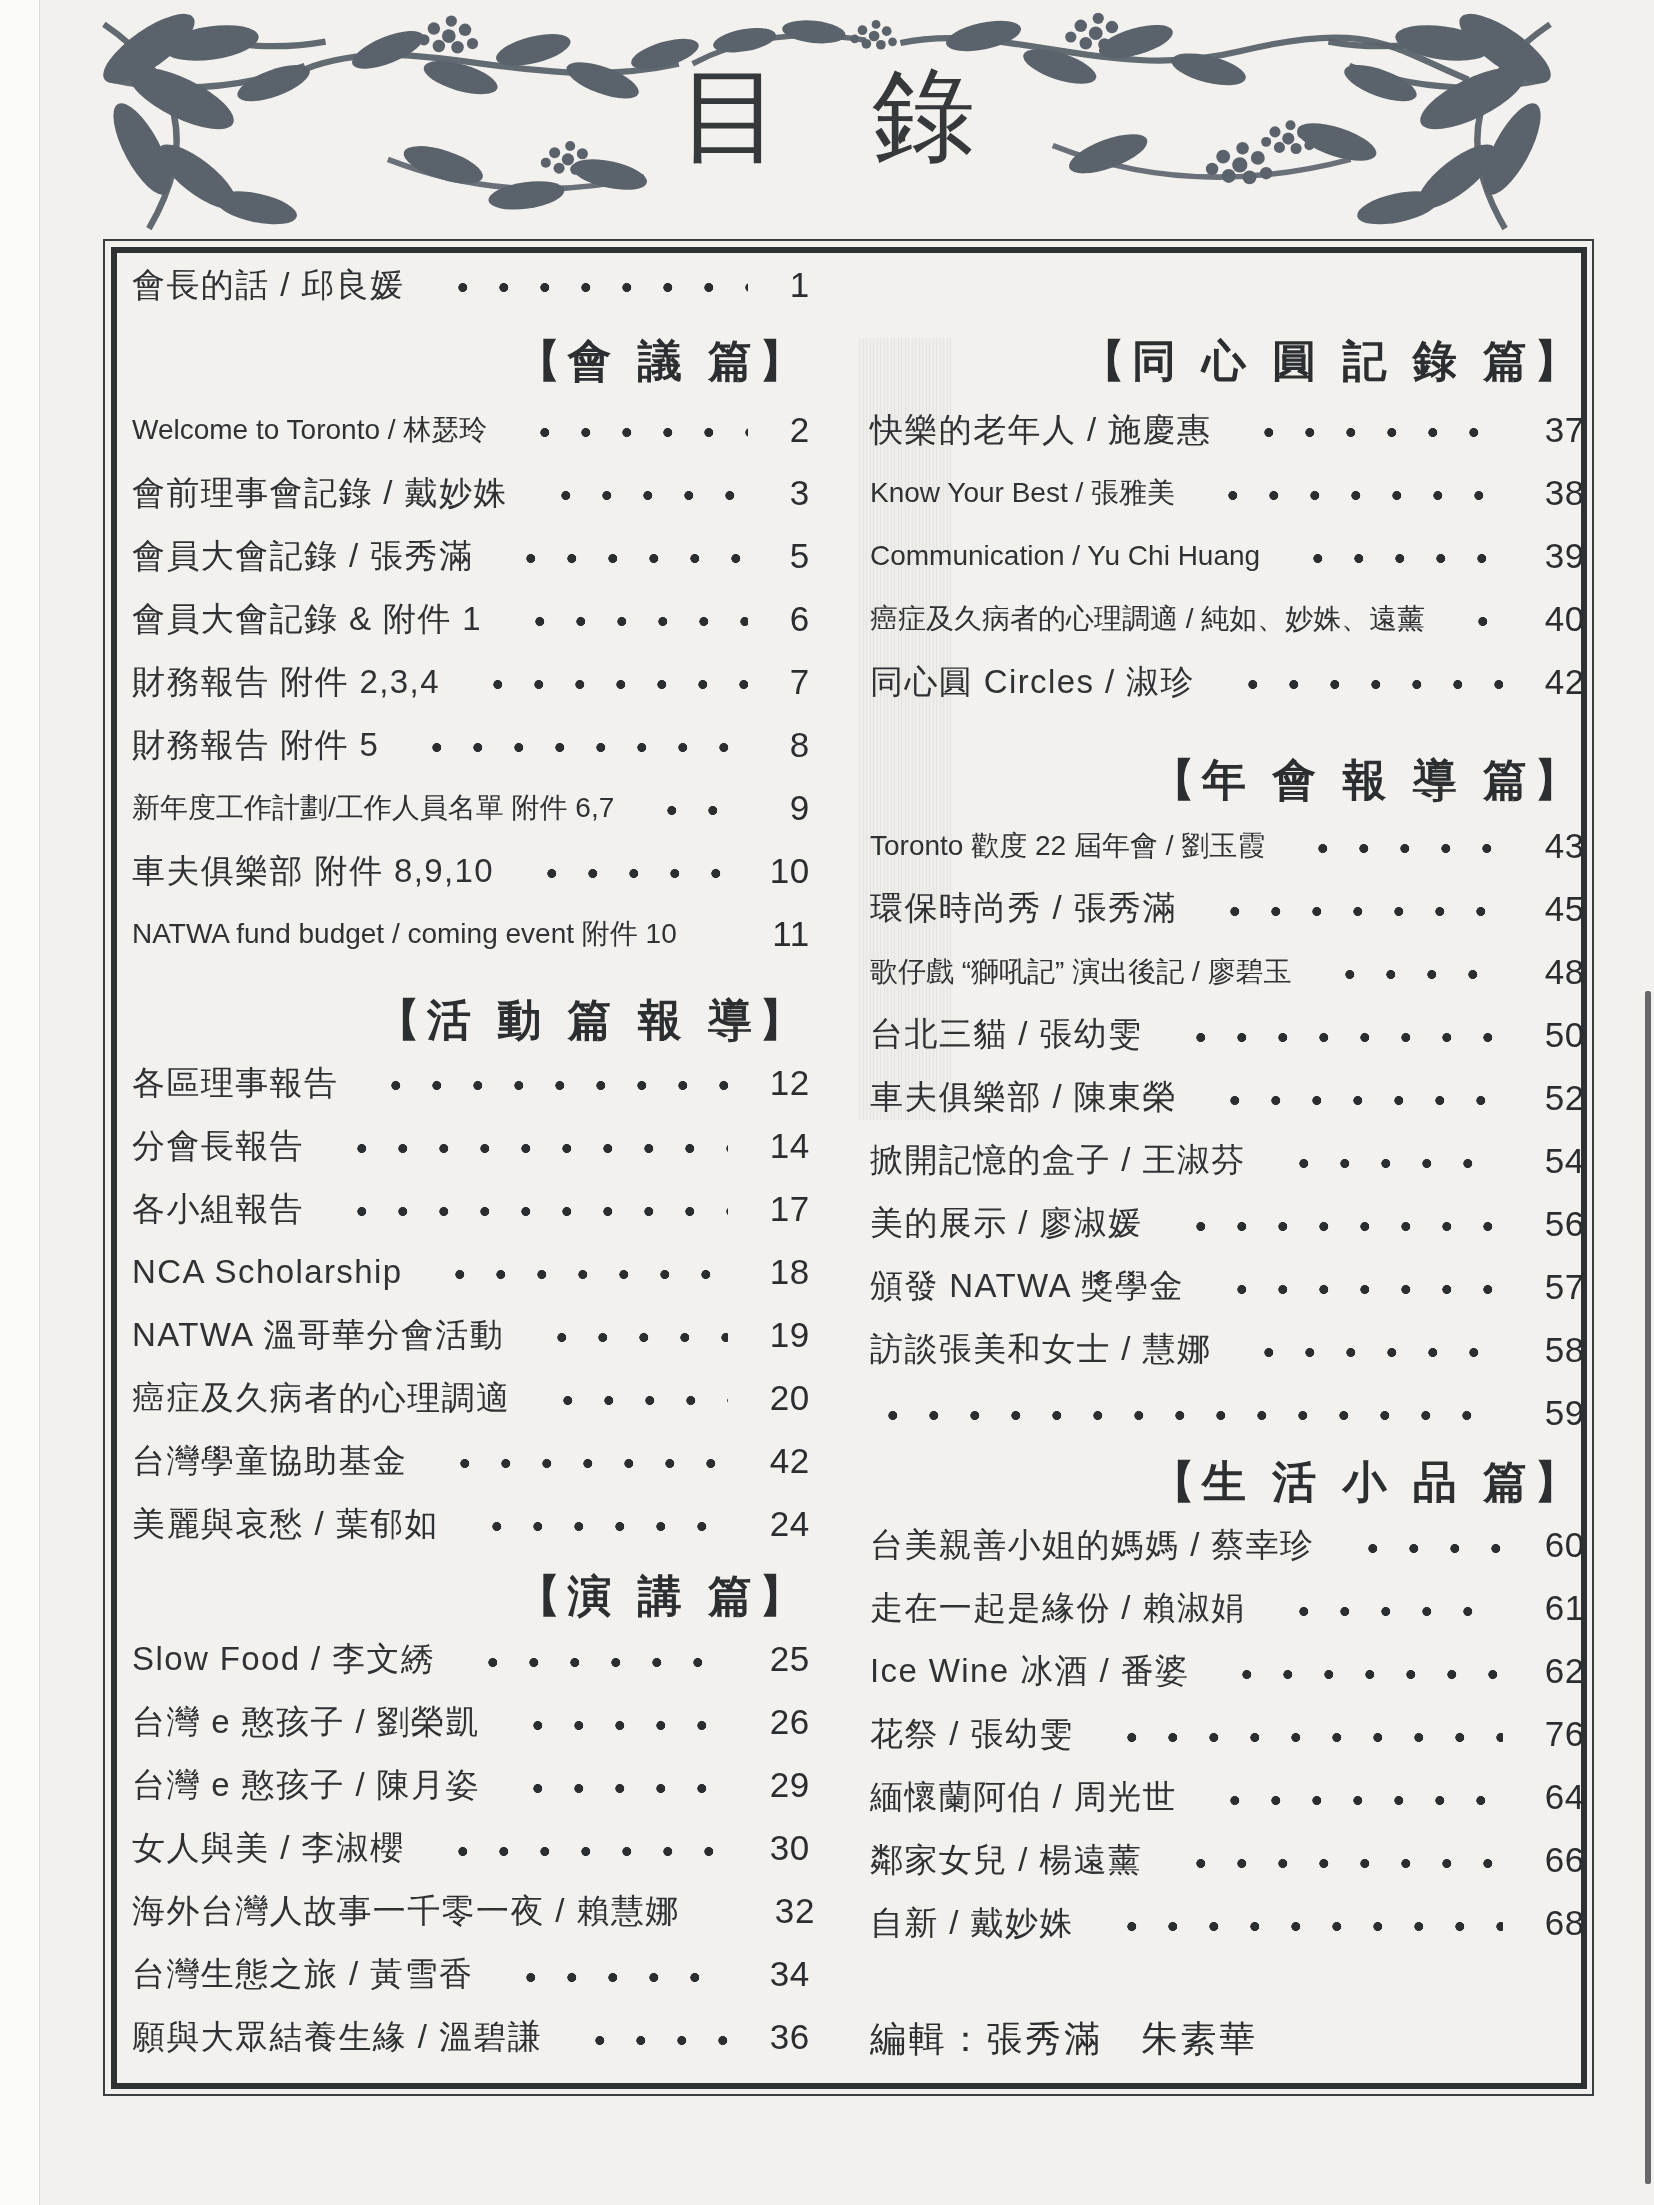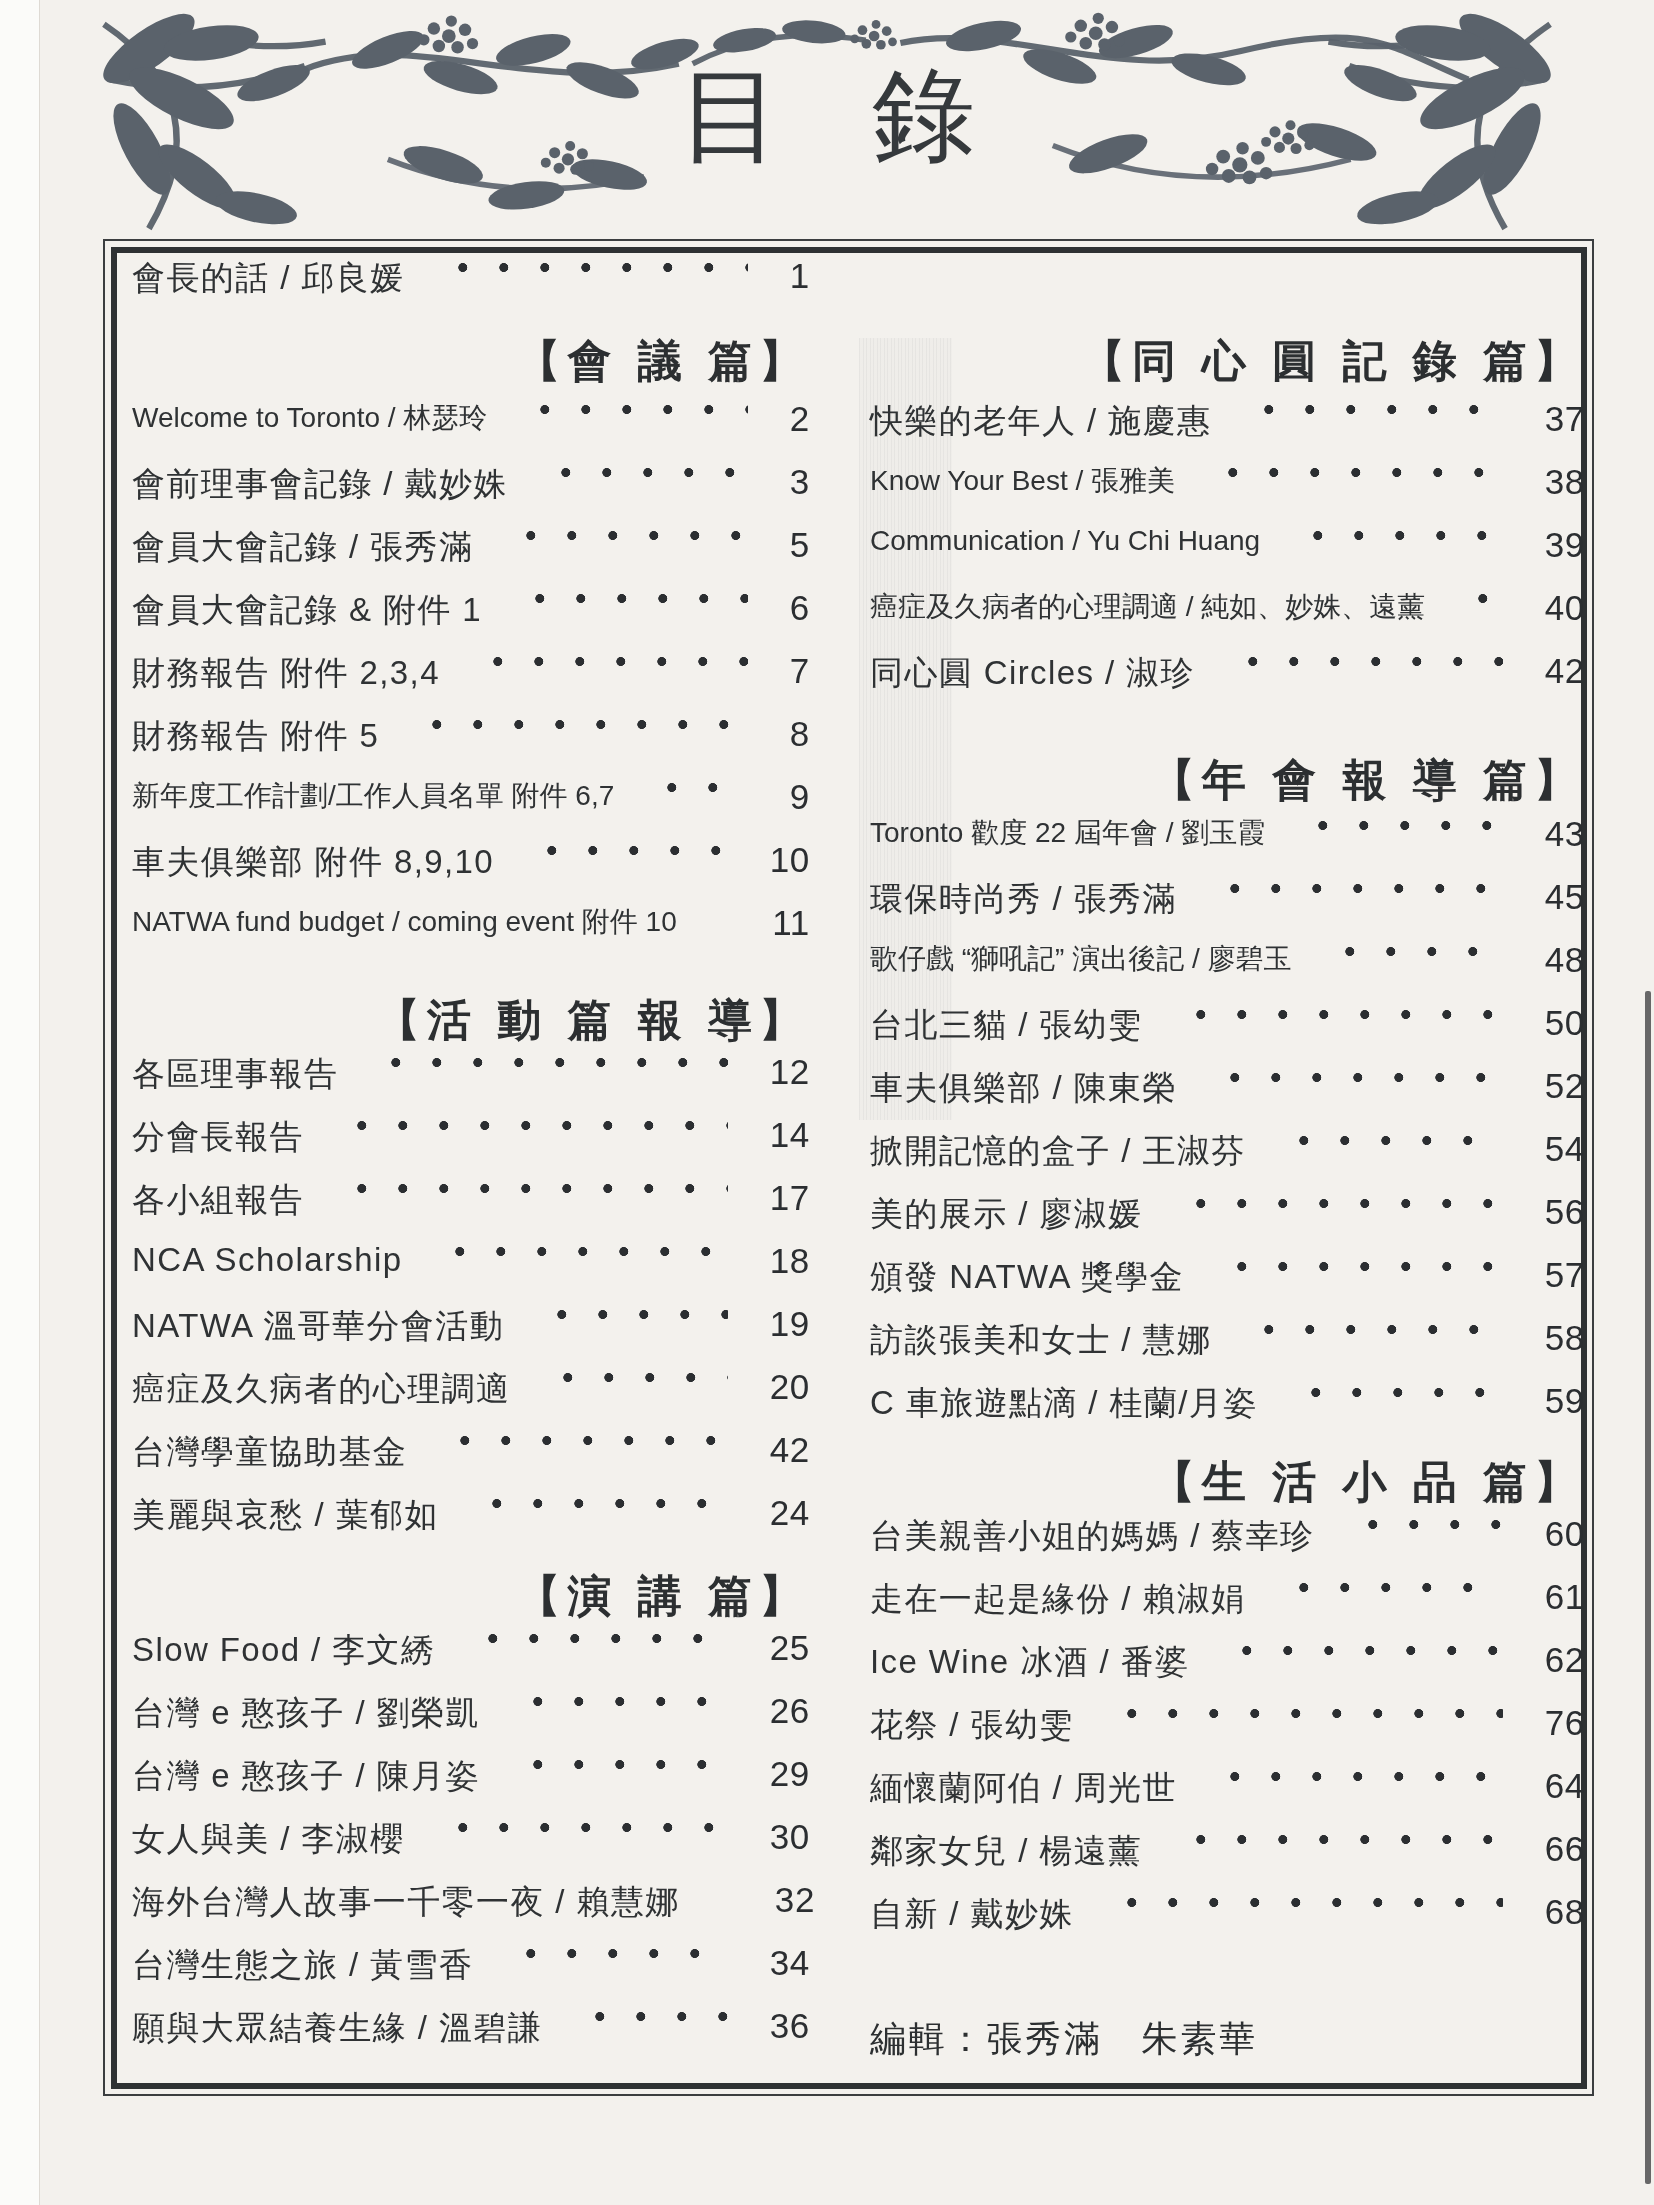--- a/index.html
+++ b/index.html
@@ -27,21 +27,21 @@
   
   .frame{position:absolute;left:103px;top:239px;width:1491px;height:1857px;
     border:2.8px solid #3b3e40;box-sizing:border-box;}
   .frame-inner{position:absolute;inset:5.5px;border:6.2px solid #2e3133;}
   
   .col{position:absolute;top:256px;}
   #col-left{left:132px;width:678px;}
   #col-right{left:870px;width:715px;}
   .sec-head{height:64px;line-height:64px;text-align:right;
     font-size:44px;font-weight:700;letter-spacing:7px;color:#2c2f31;white-space:nowrap;}
-  .entry{height:63px;display:flex;align-items:flex-start;gap:35px;}
+  .entry{height:63px;display:flex;align-items:center;gap:35px;}
   #col-left > .entries:first-child .entry{height:58px;}
   .t{font-size:33px;letter-spacing:1.4px;white-space:nowrap;color:#2f3234;}
   .t.long{font-size:28px;letter-spacing:0;}
   .dots{flex:1 1 0;min-width:0;height:11px;margin:5.5px 7px 0 18px;
     background-image:radial-gradient(circle at 4.8px 5.5px, #2b2e31 4.2px, rgba(0,0,0,0) 4.8px);
     background-size:41px 11px;background-repeat:repeat-x;background-position:left center;}
   .pg{font-size:35px;color:#2b2e31;flex:0 0 auto;text-align:right;letter-spacing:0.7px;}
   
   #col-left > .sec-head:nth-child(2){margin-top:15.2px;}
   #col-left > .entries:nth-child(3){margin-top:5.5px;}
@@ -348,21 +348,20 @@
         <span class="t">頒發 NATWA 獎學金</span>
         <span class="dots"></span>
         <span class="pg">57</span>
       </div>
       <div class="entry">
         <span class="t">訪談張美和女士 / 慧娜</span>
         <span class="dots"></span>
         <span class="pg">58</span>
       </div>
       <div class="entry">
-        <span class="t">C 車旅遊點滴 / 桂蘭/月姿</span>
         <span class="dots"></span>
         <span class="pg">59</span>
       </div>
     </div>
     <div class="sec-head">【生 活 小 品 篇】</div>
     <div class="entries">
       <div class="entry">
         <span class="t">台美親善小姐的媽媽 / 蔡幸珍</span>
         <span class="dots"></span>
         <span class="pg">60</span>

